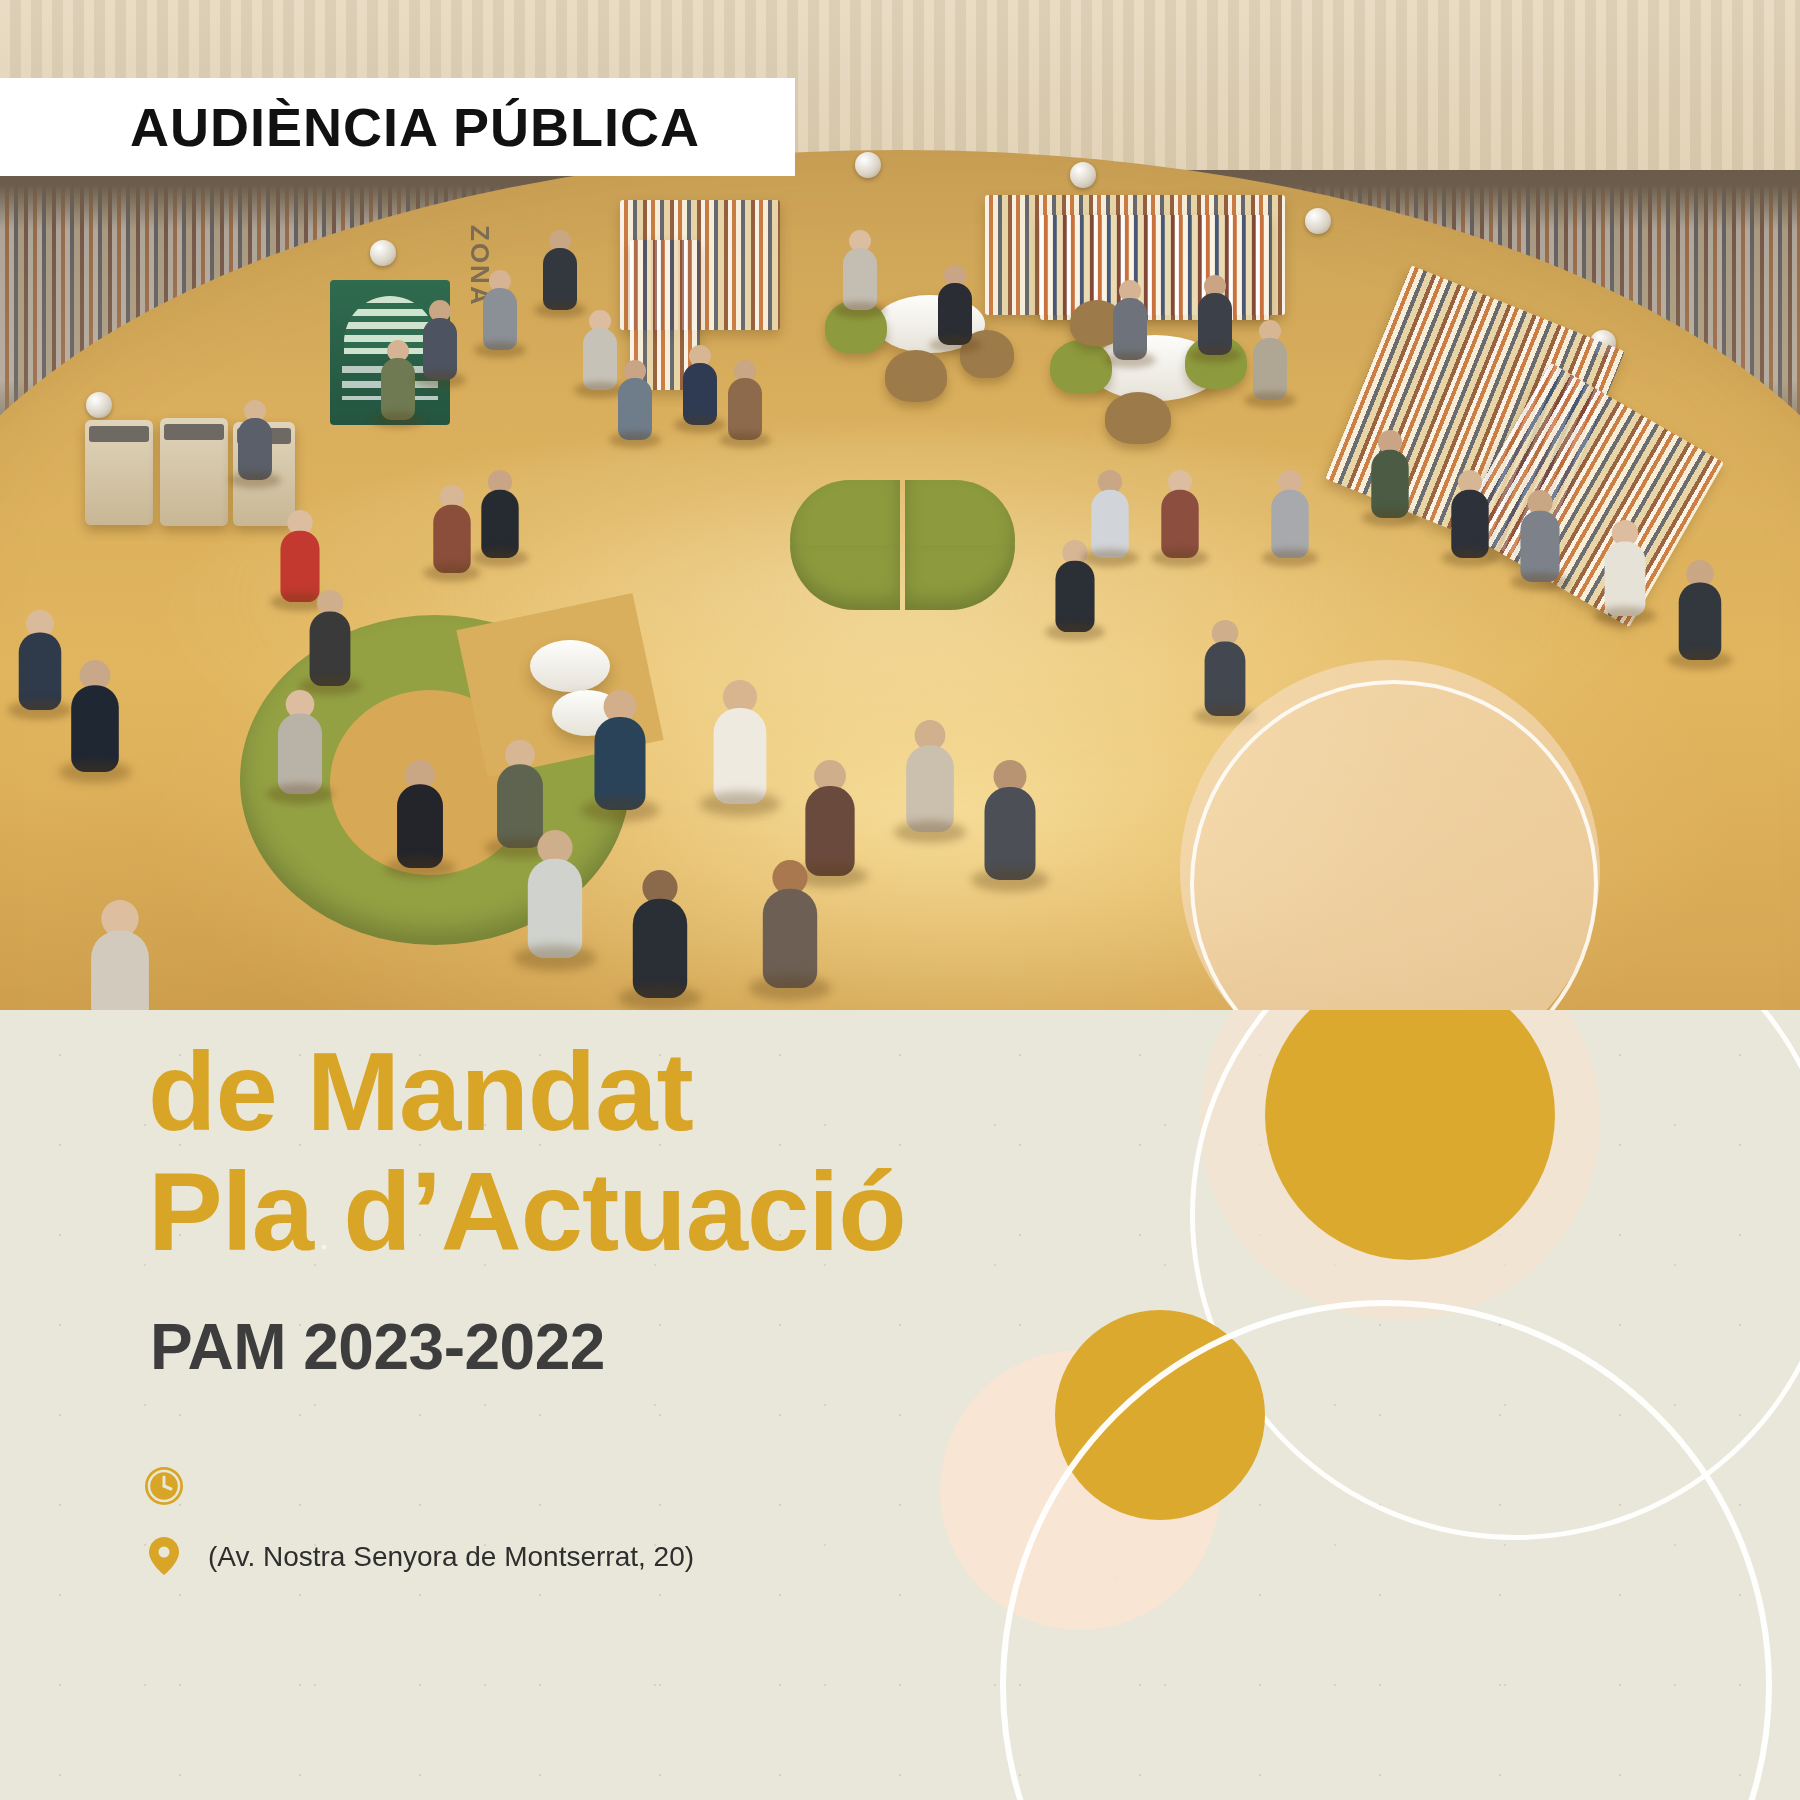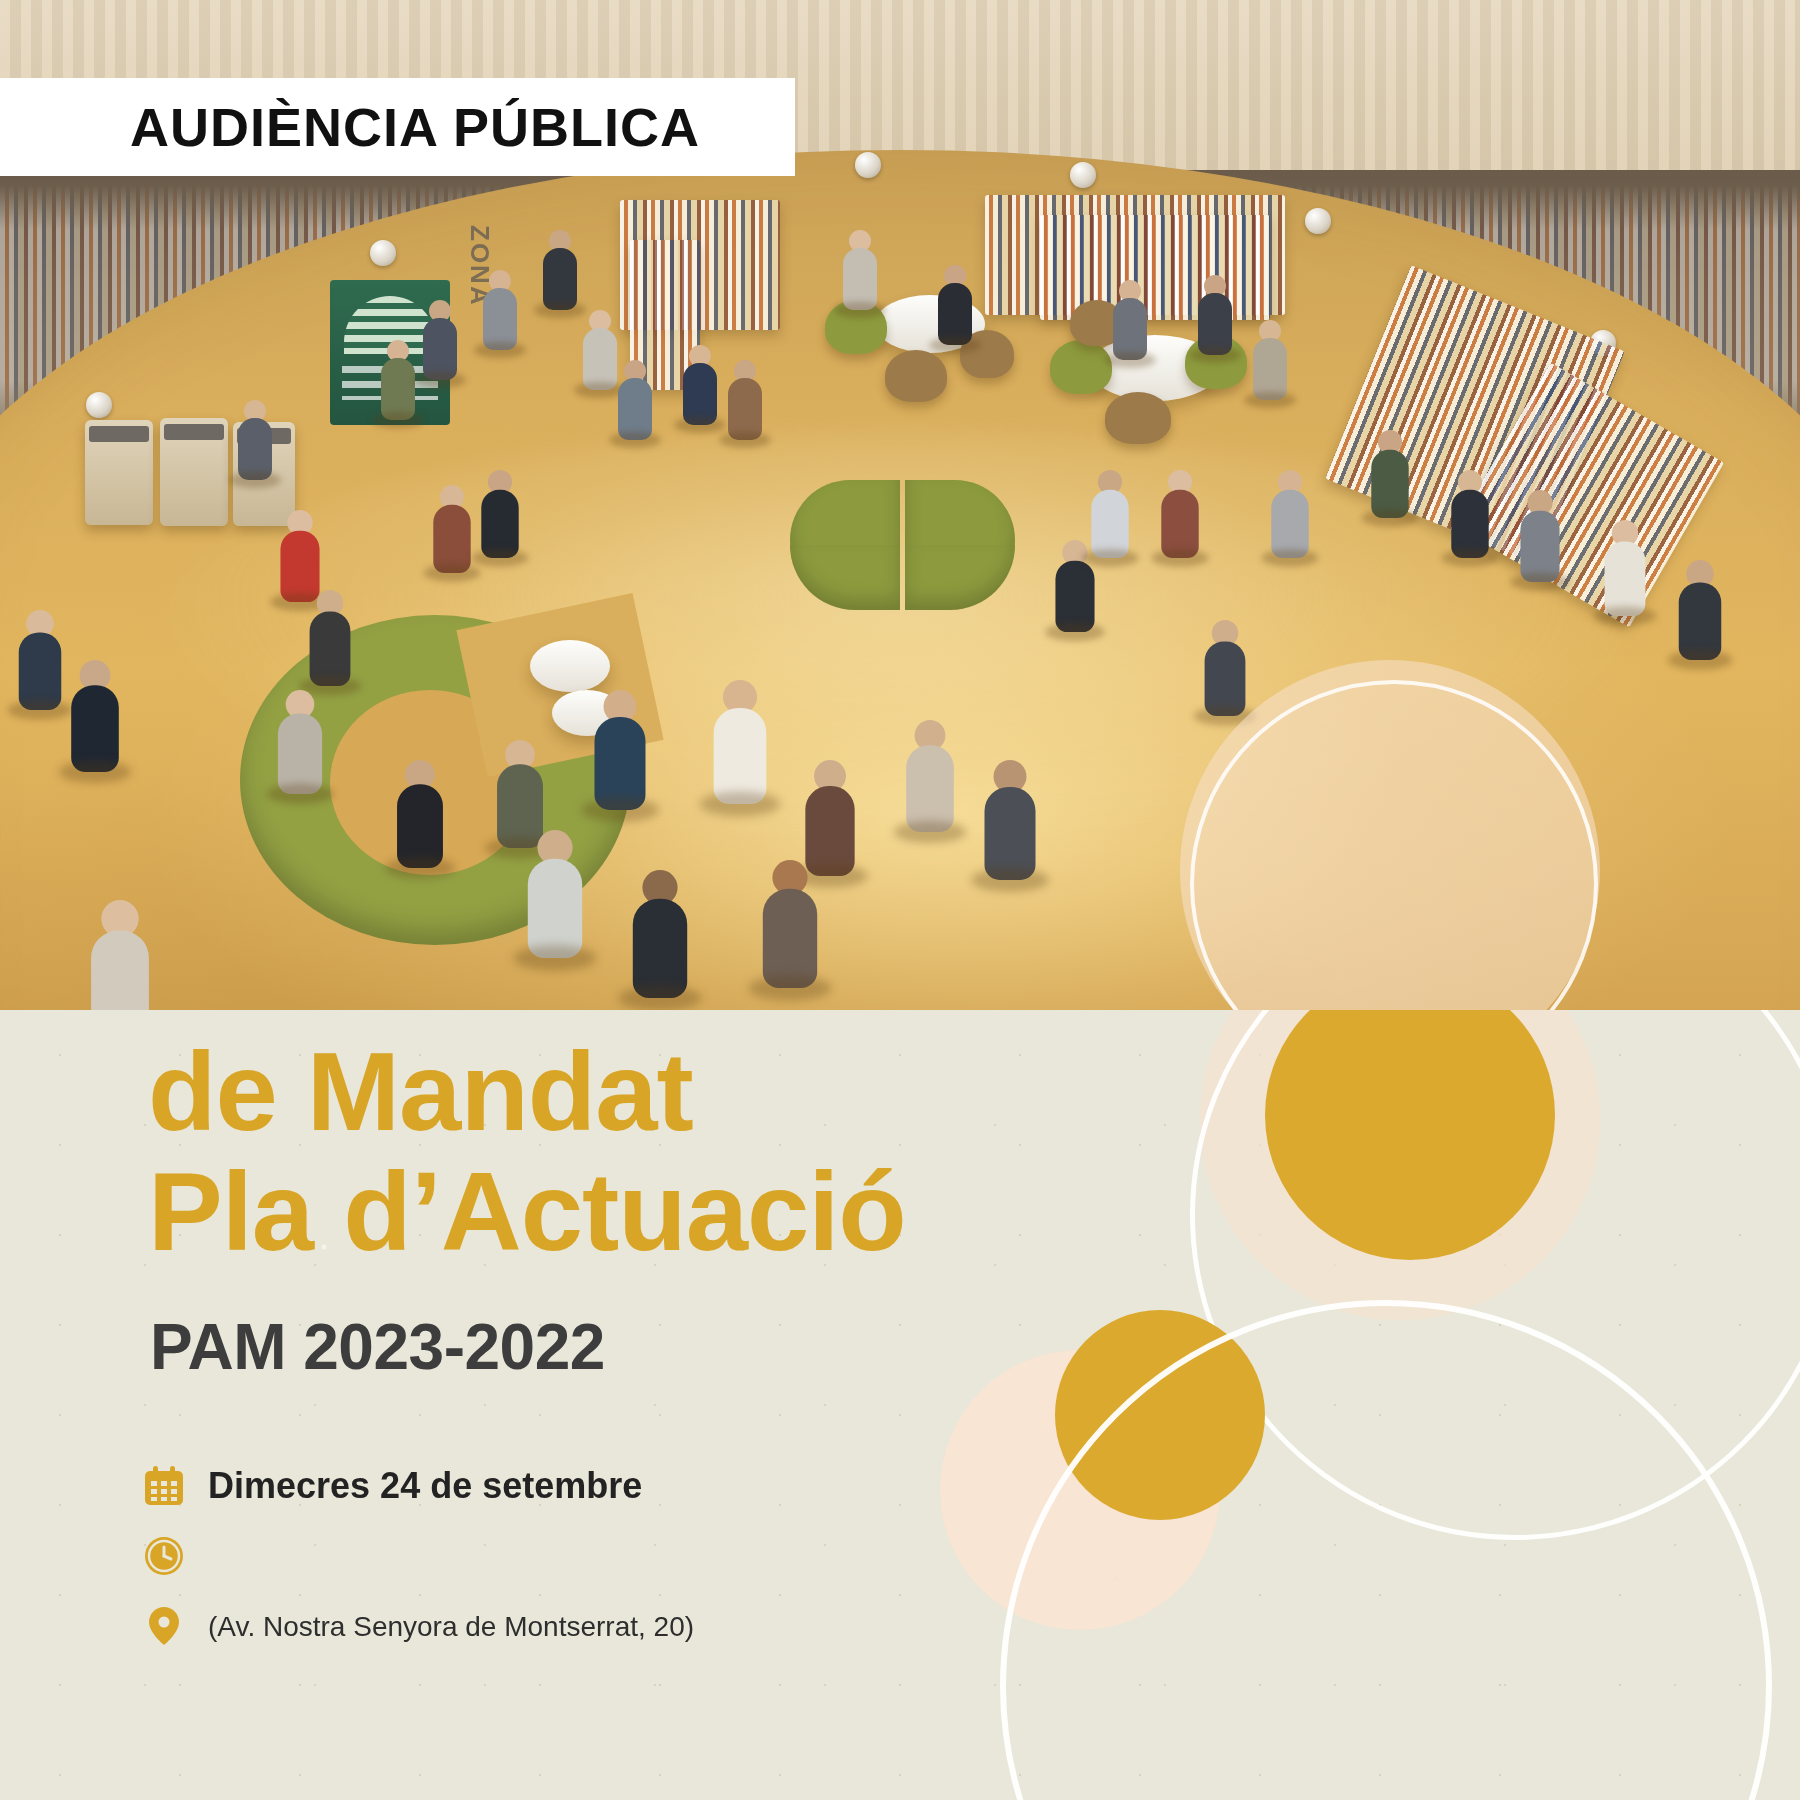--- a/index.html
+++ b/index.html
@@ -595,41 +595,20 @@
 
   <div class="title">
     <div>de Mandat</div>
     <div>Pla d’Actuació</div>
   </div>
 
   <div class="subtitle">PAM 2023-2022</div>
 
   <div class="details">
 
-    <div class="detail-row">
-      <span class="detail-icon">
-        <svg width="44" height="44" viewBox="0 0 44 44">
-          <rect x="3" y="7" width="38" height="34" rx="5" fill="#d9a526"></rect>
-          <rect x="11" y="2" width="5" height="9" rx="2.5" fill="#d9a526"></rect>
-          <rect x="28" y="2" width="5" height="9" rx="2.5" fill="#d9a526"></rect>
-          <g fill="#e9e7d9">
-            <rect x="9" y="17" width="6" height="5"></rect>
-              <rect x="19" y="17" width="6" height="5"></rect>
-              <rect x="29" y="17" width="6" height="5"></rect>
-            <rect x="9" y="25" width="6" height="5"></rect>
-              <rect x="19" y="25" width="6" height="5"></rect>
-              <rect x="29" y="25" width="6" height="5"></rect>
-            <rect x="9" y="33" width="6" height="4"></rect>
-              <rect x="19" y="33" width="6" height="4"></rect>
-              <rect x="29" y="33" width="6" height="4"></rect>
-          </g>
-        </svg>
-      </span>
-      <span class="detail-text">Dimecres 24 de setembre</span>
-    </div>
 
     <div class="detail-row">
       <span class="detail-icon">
         <svg width="44" height="44" viewBox="0 0 44 44">
           <circle cx="22" cy="22" r="19" fill="#d9a526"></circle>
           <circle cx="22" cy="22" r="15" fill="none" stroke="#e9e7d9" stroke-width="2.5"></circle>
           <line x1="22" y1="22" x2="22" y2="13" stroke="#e9e7d9" stroke-width="3" stroke-linecap="round"></line>
           <line x1="22" y1="22" x2="29" y2="25" stroke="#e9e7d9" stroke-width="3" stroke-linecap="round"></line>
         </svg>
       </span>

